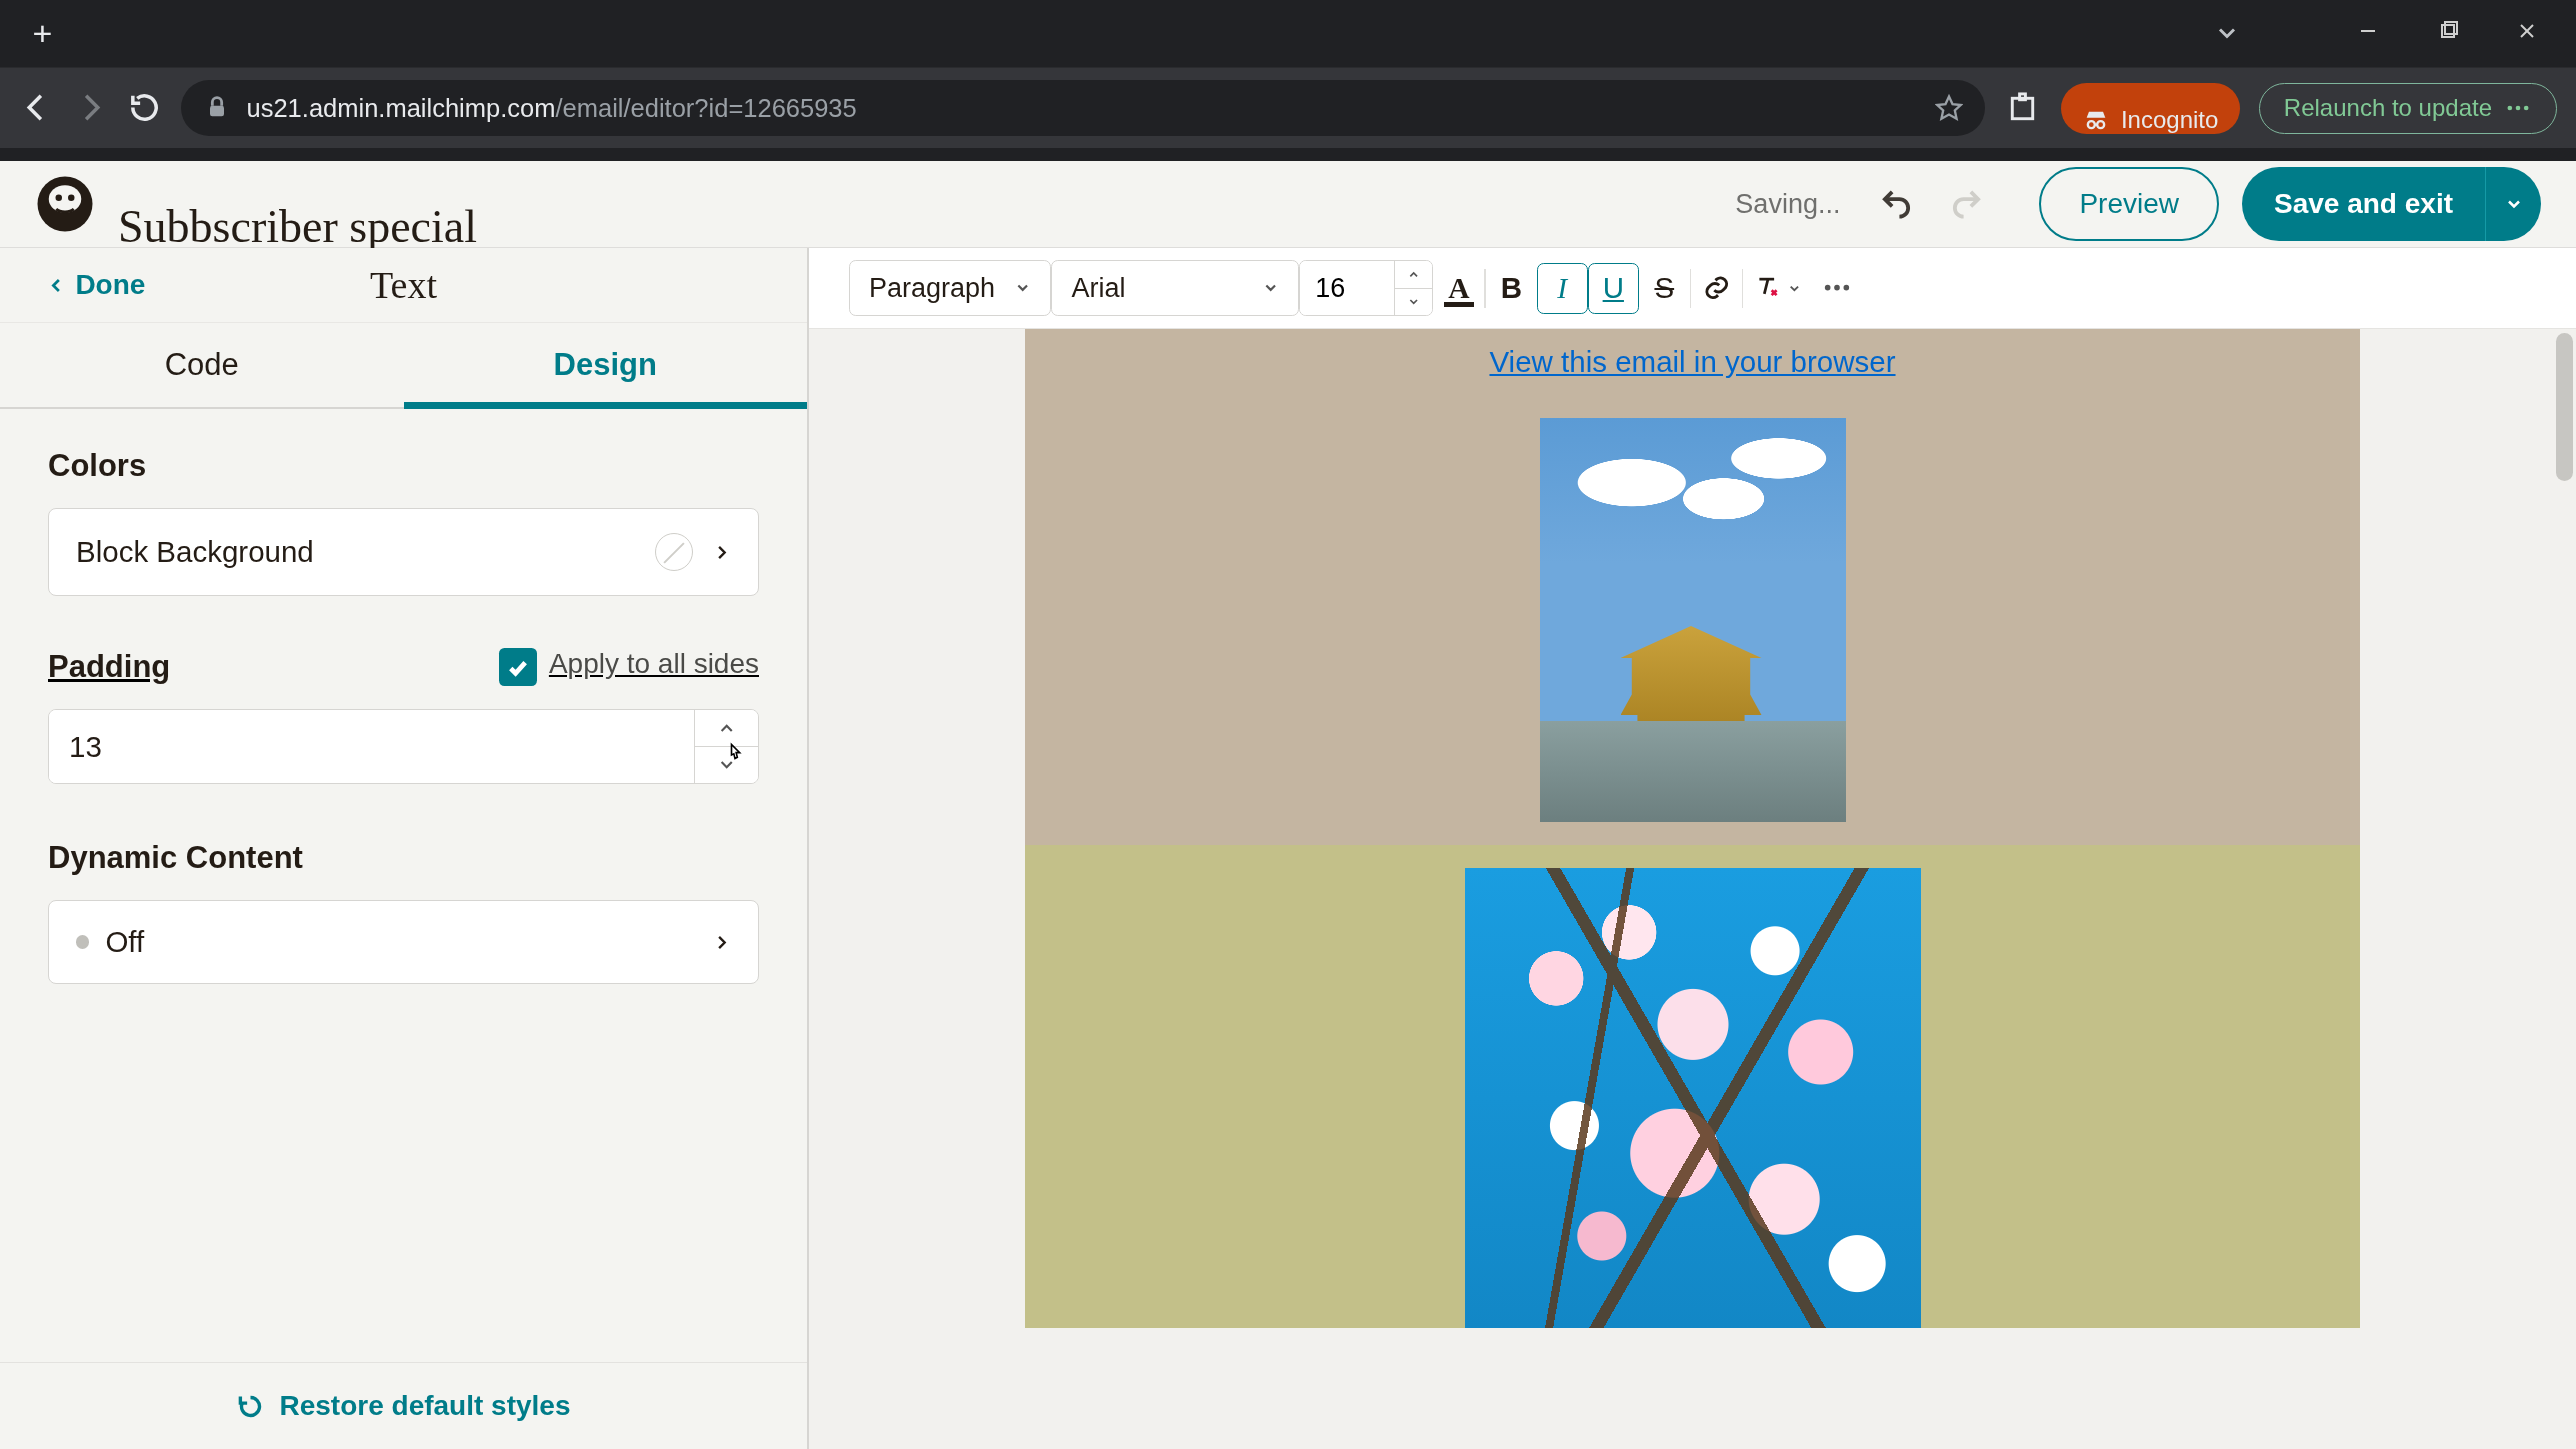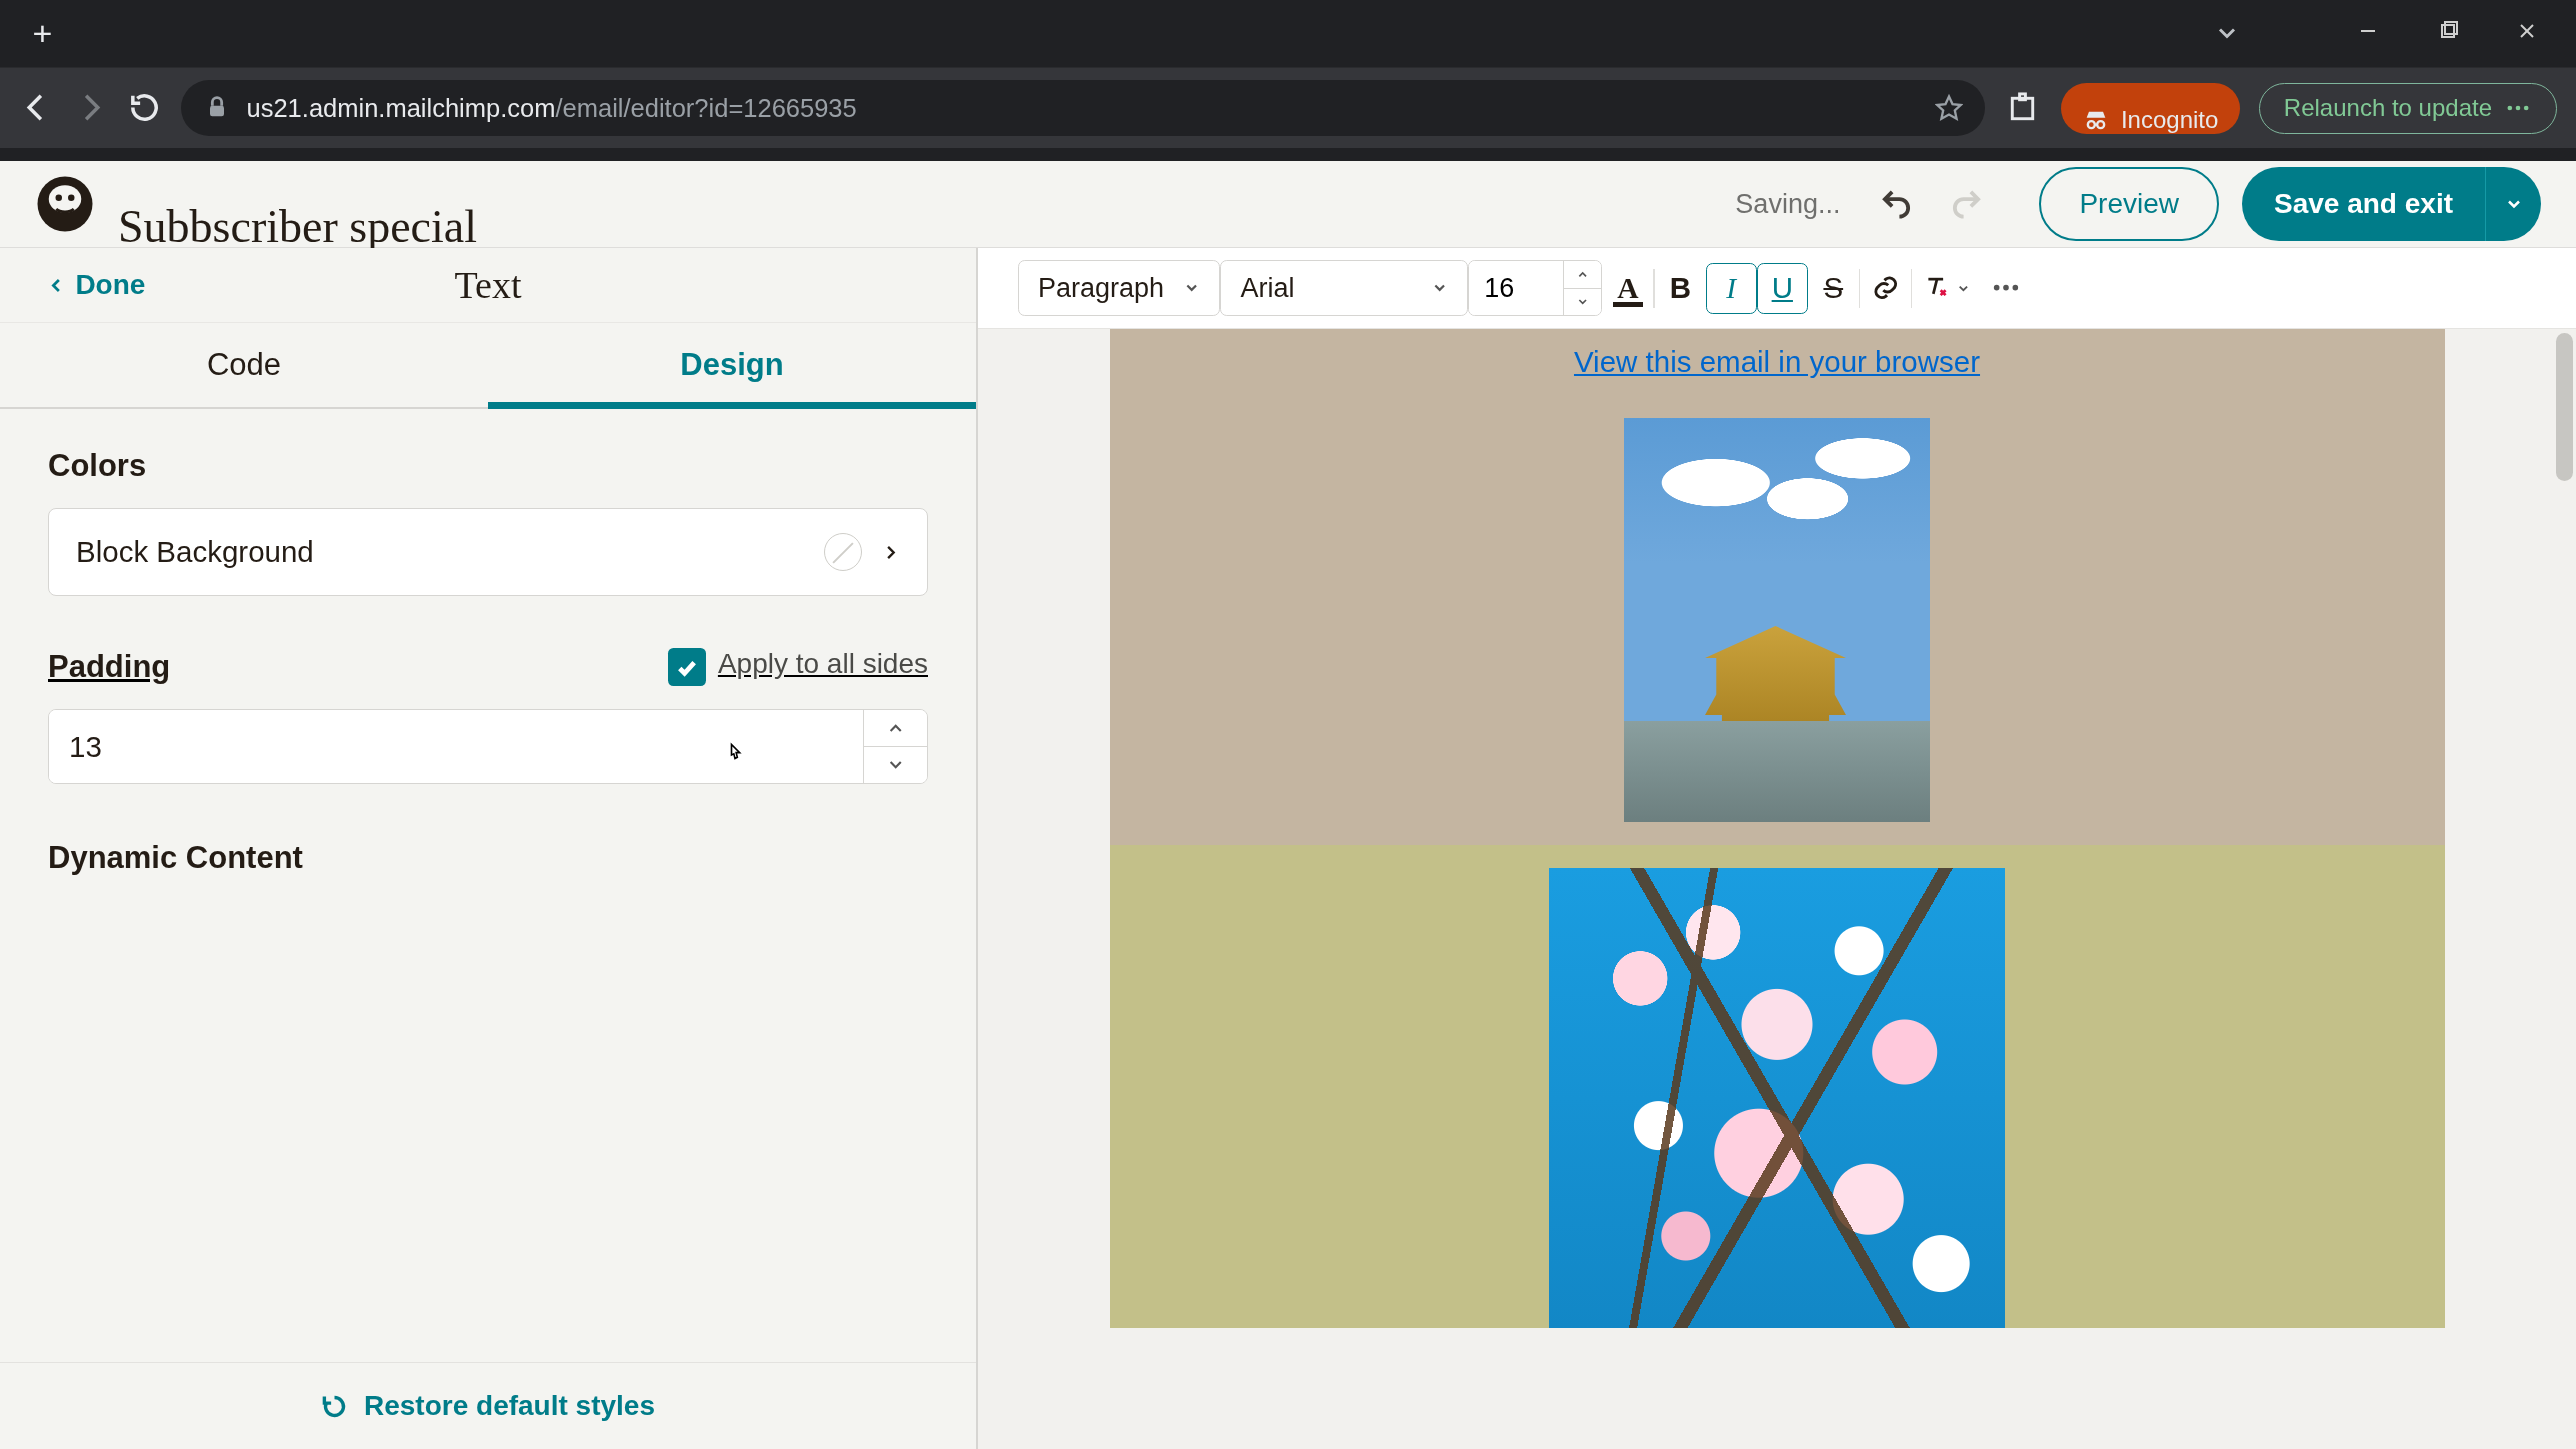--- a/index.html
+++ b/index.html
@@ -43,21 +43,21 @@
   .undo-redo .btn { color:#403b36; cursor:pointer; }
   .undo-redo .btn.disabled { color:#cfcec9; }
   .preview-btn { height:74px; border:2px solid #007c89; color:#007c89; background:transparent; border-radius:37px; padding:0 38px; font-size:28px; font-weight:400; cursor:pointer; }
   .save-split { display:flex; height:74px; }
   .save-btn { background:#007c89; color:#fff; border:none; border-radius:37px 0 0 37px; padding:0 32px; font-size:28px; font-weight:600; cursor:pointer; }
   .save-caret { background:#007c89; color:#fff; border:none; border-left:0.7px solid #159aa6; border-radius:0 37px 37px 0; width:56px; display:flex; align-items:center; justify-content:center; cursor:pointer; }
 
   .app-body { flex:1; display:flex; min-height:0; }
 
   
-  .sidebar { width:978px; border-right:2px solid #d6d5d2; display:flex; flex-direction:column; background:#f4f4f1; position:relative; }
+  .sidebar { width:809px; border-right:2px solid #d6d5d2; display:flex; flex-direction:column; background:#f4f4f1; position:relative; }
   .side-top { position:relative; height:75px; display:flex; align-items:center; border-bottom:0.7px solid #e8e7e4; }
   .done { color:#007c89; font-size:28px; font-weight:600; display:flex; align-items:center; gap:9.4px; padding-left:47px; cursor:pointer; }
   .panel-title { position:absolute; left:50%; transform:translateX(-50%); font-family: Georgia, serif; font-size:38px; color:#241c15; }
   .tabs { display:flex; border-bottom:2px solid #d6d5d2; }
   .tab-item { flex:1; text-align:center; padding:24px 0; font-size:31px; color:#241c15; cursor:pointer; }
   .tab-item.active { color:#007c89; font-weight:700; position:relative; }
   .tab-item.active::after { content:""; position:absolute; left:0; right:0; bottom:-2px; height:6.7px; background:#007c89; }
 
   .side-scroll { flex:1; overflow:auto; padding:39px 48px 27px 48px; }
   .section-label { font-size:31px; font-weight:700; color:#241c15; margin-bottom:24px; }
@@ -359,20 +359,30 @@
               </button>
           </div>
           <span class="cursor-pointer" style="left:672px; top:31px;">
             <svg viewBox="0 0 24 24">
                 <path d="M9 3v9l2-1 1 4 2-1-1-4h3L9 3z"></path>
               </svg>
           </span>
         </div>
 
         <div class="section-label dyn-head">Dynamic Content</div>
+        <div class="card">
+          <span class="status-dot"></span>
+          <span>Off</span>
+          <span class="spacer"></span>
+          <span class="chev">
+            <svg width="19" height="19" viewBox="0 0 24 24" fill="none" stroke="#241c15" stroke-width="3">
+                <polyline points="9 5 16 12 9 19"></polyline>
+              </svg>
+          </span>
+        </div>
       </div>
 
       <div class="side-footer">
         <svg viewBox="0 0 24 24">
             <path d="M12 4a8 8 0 1 1-7.4 5" fill="none" stroke="#007c89" stroke-width="3"></path>
             <polyline points="3 3 3 9 9 9" fill="none" stroke="#007c89" stroke-width="3"></polyline>
           </svg>
         <span>Restore default styles</span>
       </div>
     </div>

